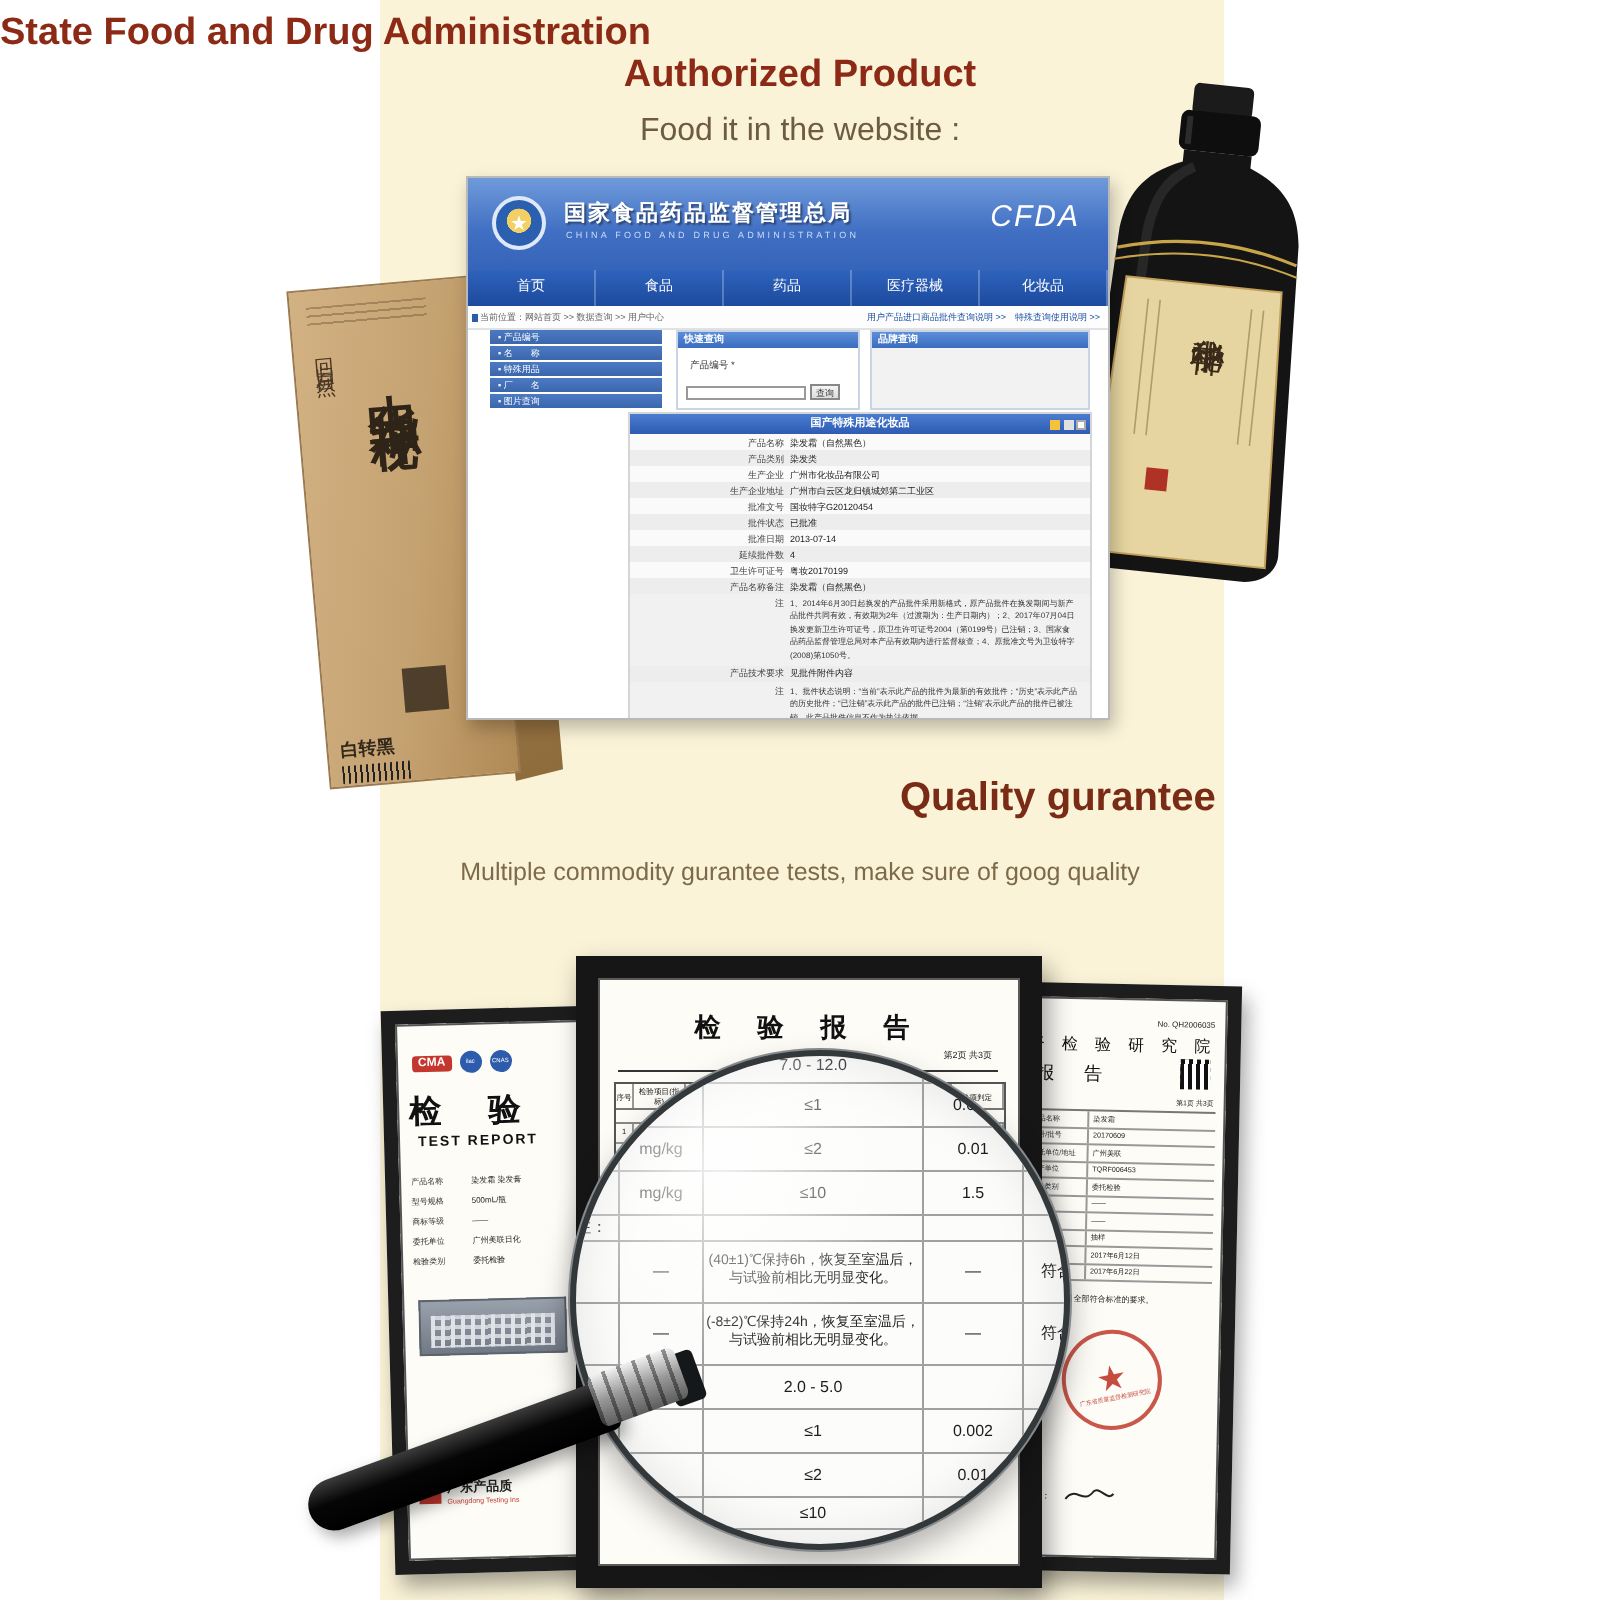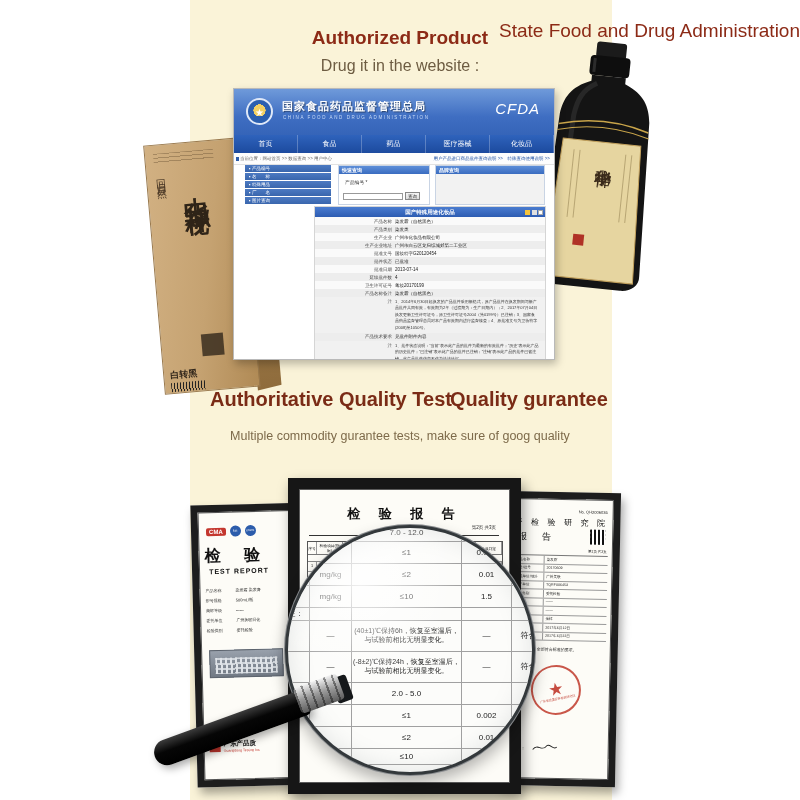--- a/index.html
+++ b/index.html
@@ -4,21 +4,21 @@
 <style>
   *{margin:0;padding:0;box-sizing:border-box}
   html,body{width:800px;height:800px;background:#fff;font-family:"Liberation Sans",sans-serif}
   #canvas{position:relative;width:800px;height:800px;overflow:hidden;background:#fff}
   .abs{position:absolute}
 
   
   .band{left:190px;top:0;width:422px;height:800px;background:#faf3d8}
 
   
-  .title1{left:0;top:20px;width:800px;text-align:right;font-size:19px;font-weight:normal;color:#8c2a16}
+  .title1{left:0;top:6px;width:800px;text-align:left;font-size:19px;font-weight:bold;color:#8c2a16}
   .title2{left:0;top:27px;width:800px;text-align:center;font-size:19px;font-weight:bold;color:#8c2a16}
   .check{left:0;top:57px;width:800px;text-align:center;font-size:16px;color:#6d5c42}
   .h-left{left:196px;top:388px;width:270px;text-align:center;font-size:20px;font-weight:bold;color:#7a2b16}
   .h-right{left:450px;top:388px;width:168px;text-align:left;font-size:20px;font-weight:bold;color:#7a2b16}
   .subtitle{left:0;top:429px;width:800px;text-align:center;font-size:12.5px;color:#7d6a4a}
 
   
   .box{left:154px;top:138px;width:120px;height:258px;transform:rotate(-5deg);z-index:1}
   .box-main{position:absolute;left:0;top:2px;width:96px;height:250px;background:linear-gradient(100deg,#d2b183,#c5a271 55%,#b08a55);border:1px solid #9a7a4e}
   .box-side{position:absolute;left:93px;top:8px;width:24px;height:246px;background:linear-gradient(#b5905c,#8f6c3c);transform:skewY(-9deg)}
@@ -142,21 +142,21 @@
   .collar{left:334px;top:676px;width:16px;height:26px;background:#15181a;transform:rotate(-20deg);z-index:7;border-radius:3px}
 </style>
 </head>
 <body>
 
 <div id="canvas">
   <div class="abs band"></div>
 
   <div class="abs title1">State Food and Drug Administration</div>
   <div class="abs title2">Authorized Product</div>
-  <div class="abs check">Drug it in the website :</div>
+  <div class="abs check">Food it in the website :</div>
 
   <div class="abs box">
     <div class="box-side"></div>
     <div class="box-main">
       <i class="box-print"></i>
       <div class="v-small">回归自然</div>
       <div class="v-big">中华神秘</div>
       <div class="box-seal"></div>
       <div class="box-bottom">白转黑</div>
       <div class="barcode"></div>
@@ -279,21 +279,20 @@
           <span class="tv">见批件附件内容</span>
         </div>
       <div class="tnote">
           <span class="tl">注</span>
           <span class="tv">1、批件状态说明：“当前”表示此产品的批件为最新的有效批件；“历史”表示此产品的历史批件；“已注销”表示此产品的批件已注销；“注销”表示此产品的批件已被注销。此产品批件信息不作为执法依据。</span>
         </div>
 
     </div>
   </div>
 
-  <div class="abs h-left">Authoritative Quality Test</div>
   <div class="abs h-right">Quality gurantee</div>
   <div class="abs subtitle">Multiple commodity gurantee tests, make sure of goog quality</div>
 
   <div class="abs cert cert-l">
     <div class="lc-logos">
       <span class="lc-cma">CMA</span>
       <span class="lc-circ">ilac</span>
       <span class="lc-circ">CNAS</span>
     </div>
     <div class="lc-title">检 验</div>

